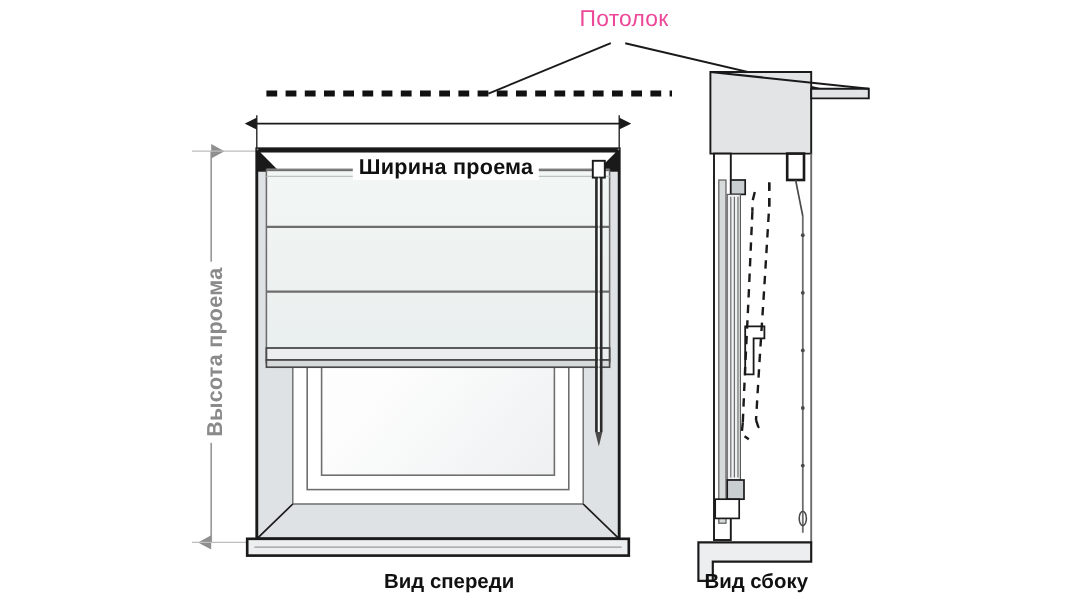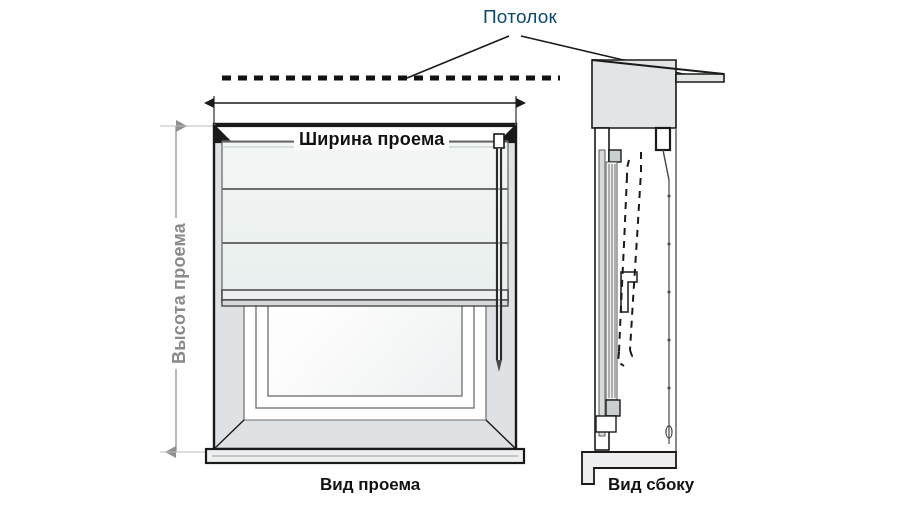--- a/index.html
+++ b/index.html
@@ -19,21 +19,21 @@
   }
   #stage svg {
     position: absolute;
     left: 0;
     top: 0;
   }
   .lbl {
     position: absolute;
     font-family: "Liberation Sans", sans-serif;
     white-space: nowrap;
-    color: #0c4a6e;
+    color: #ec4899;
   }
   #ceiling-label {
     left: 483px;
     top: 6px;
     font-size: 19px;
     letter-spacing: 0.2px;
   }
   #width-label {
     left: 294px;
     top: 94px;
@@ -58,21 +58,21 @@
     padding: 0 5px;
   }
   #front-view-caption {
     left: 320px;
     top: 475px;
     font-size: 17px;
     font-weight: bold;
     color: #111111;
   }
   #side-view-caption {
-    left: 608px;
+    left: 587px;
     top: 475px;
     font-size: 17px;
     font-weight: bold;
     color: #111111;
   }
 </style>
 </head>
 <body>
 
 <div id="stage">
@@ -241,17 +241,17 @@
     </g>
 
   </svg>
 
   <div class="lbl" id="ceiling-label">Потолок</div>
 
   <div class="lbl" id="width-label">Ширина проема</div>
 
   <div class="lbl" id="height-label">Высота проема</div>
 
-  <div class="lbl" id="front-view-caption">Вид проема</div>
+  <div class="lbl" id="front-view-caption">Вид спереди</div>
 
   <div class="lbl" id="side-view-caption">Вид сбоку</div>
 
 </div>
 
 </body></html>

